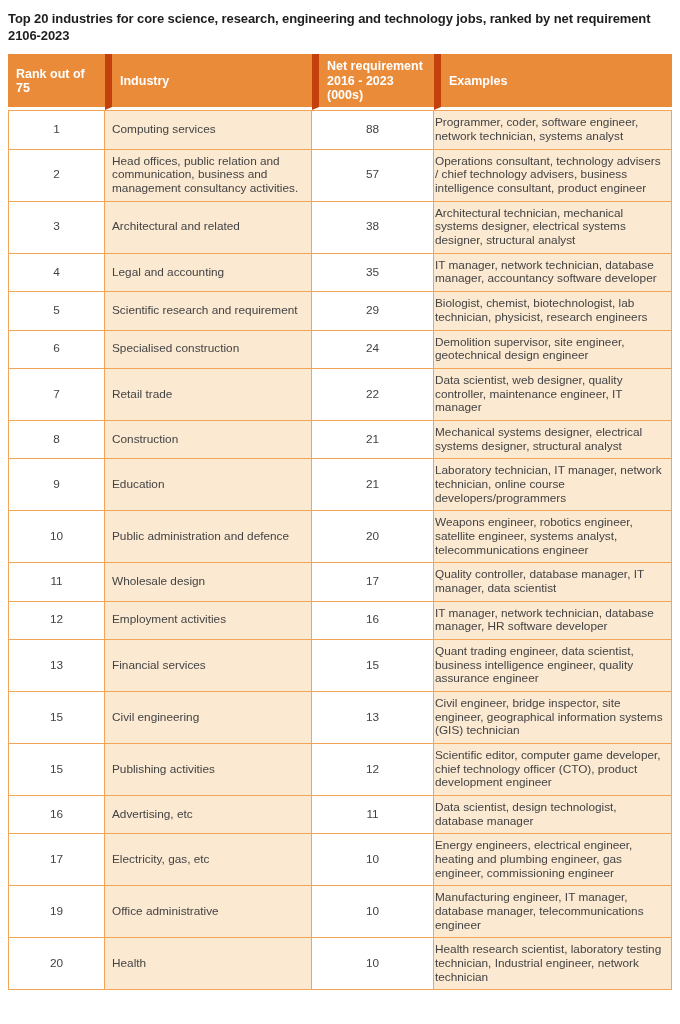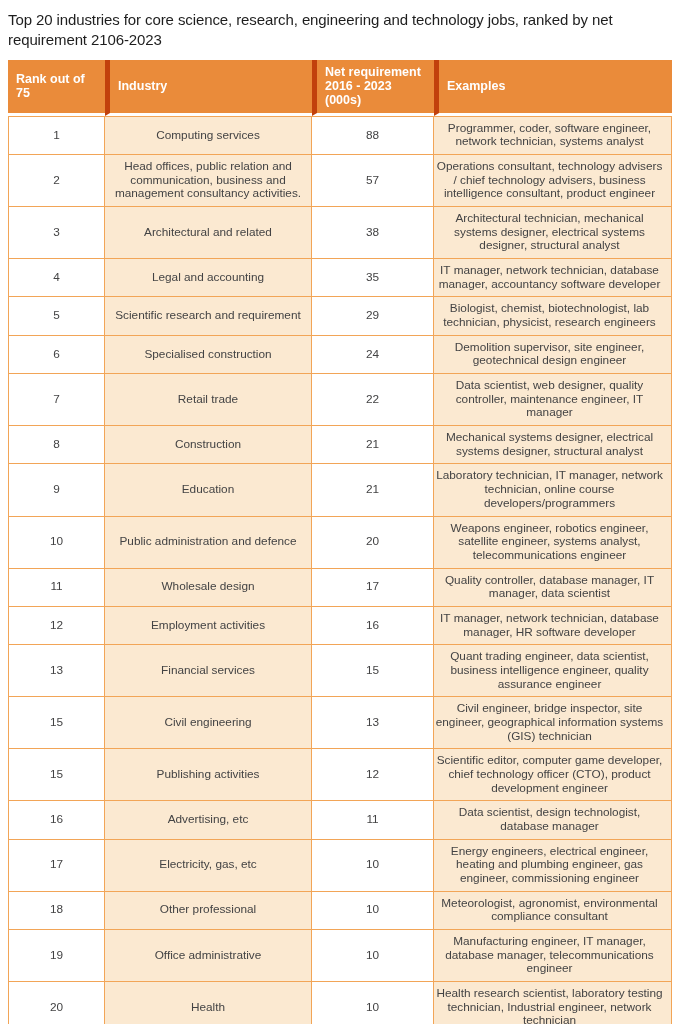--- a/index.html
+++ b/index.html
@@ -11,22 +11,22 @@
   }
   *{box-sizing:border-box;}
   html,body{margin:0;padding:0;background:#ffffff;}
   body{
     width:680px;
     font-family:"Liberation Sans", sans-serif;
     -webkit-font-smoothing:antialiased;
   }
   .page{padding:8px 8px 0 8px;}
   .page-title{
-    font-size:15px;
-    font-weight:normal;
+    font-size:13px;
+    font-weight:bold;
     color:var(--title);
     line-height:1.32;
     margin:2px 0 10px 0;
     max-width:660px;
     letter-spacing:-0.1px;
   }
   table.industries{
     width:664px;
     border-collapse:separate;
     border-spacing:0;
@@ -42,37 +42,37 @@
     color:#ffffff;
     font-size:12.5px;
     font-weight:bold;
     text-align:left;
     vertical-align:middle;
     padding:5px 8px;
     height:38px;
     line-height:1.15;
     border-bottom:3px solid #ffffff;
   }
-  th + th{border-left:5px solid #c2410c;}
+  th + th{border-left:7px solid #c2410c;}
   th.h-rank{margin-left:48px;}
 
   td{
     font-size:11.8px;
     line-height:1.16;
     color:var(--text);
     vertical-align:middle;
     padding:5px 7px;
     border-right:1.5px solid var(--border);
     border-bottom:1.5px solid var(--border);
     background:#ffffff;
   }
   td:first-child{border-left:1.5px solid var(--border);}
   tbody tr:first-child td{border-top:1.5px solid var(--border);}
   td.rank, td.net{text-align:center;}
-  td.industry, td.examples{background:var(--peach);text-align:center;}
+  td.industry, td.examples{background:var(--peach);}
   td.examples{padding-left:1px;}
 </style>
 </head>
 <body>
 
 <div class="page">
   <h1 class="page-title">Top 20 industries for core science, research, engineering and technology jobs, ranked by net requirement 2106-2023</h1>
 
   <table class="industries">
     <colgroup>
@@ -186,26 +186,20 @@
           <td class="net">11</td>
           <td class="examples">Data scientist, design technologist, database manager</td>
         </tr>
         <tr>
           <td class="rank">17</td>
           <td class="industry">Electricity, gas, etc</td>
           <td class="net">10</td>
           <td class="examples">Energy engineers, electrical engineer, heating and plumbing engineer, gas engineer, commissioning engineer</td>
         </tr>
         <tr>
-          <td class="rank">18</td>
-          <td class="industry">Other professional</td>
-          <td class="net">10</td>
-          <td class="examples">Meteorologist, agronomist, environmental compliance consultant</td>
-        </tr>
-        <tr>
           <td class="rank">19</td>
           <td class="industry">Office administrative</td>
           <td class="net">10</td>
           <td class="examples">Manufacturing engineer, IT manager, database manager, telecommunications engineer</td>
         </tr>
         <tr>
           <td class="rank">20</td>
           <td class="industry">Health</td>
           <td class="net">10</td>
           <td class="examples">Health research scientist, laboratory testing technician, Industrial engineer, network technician</td>

